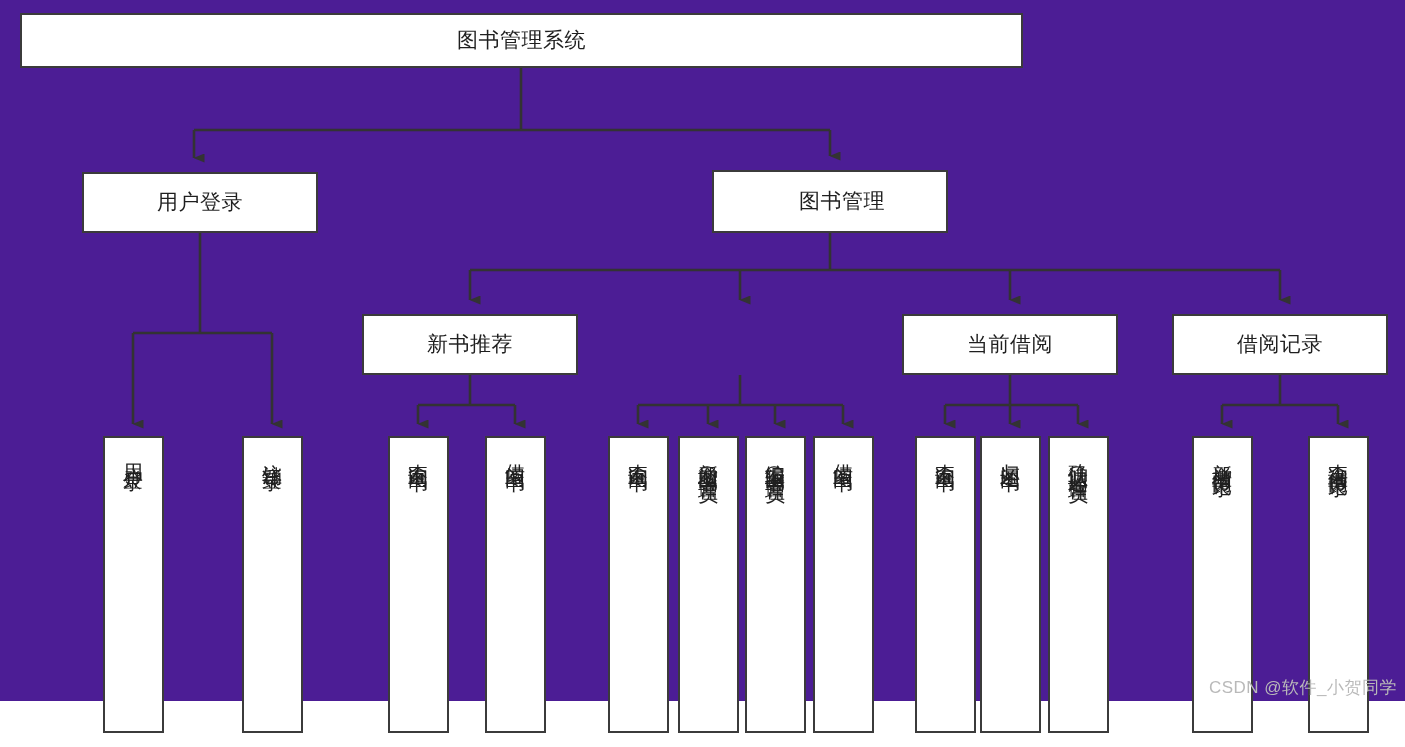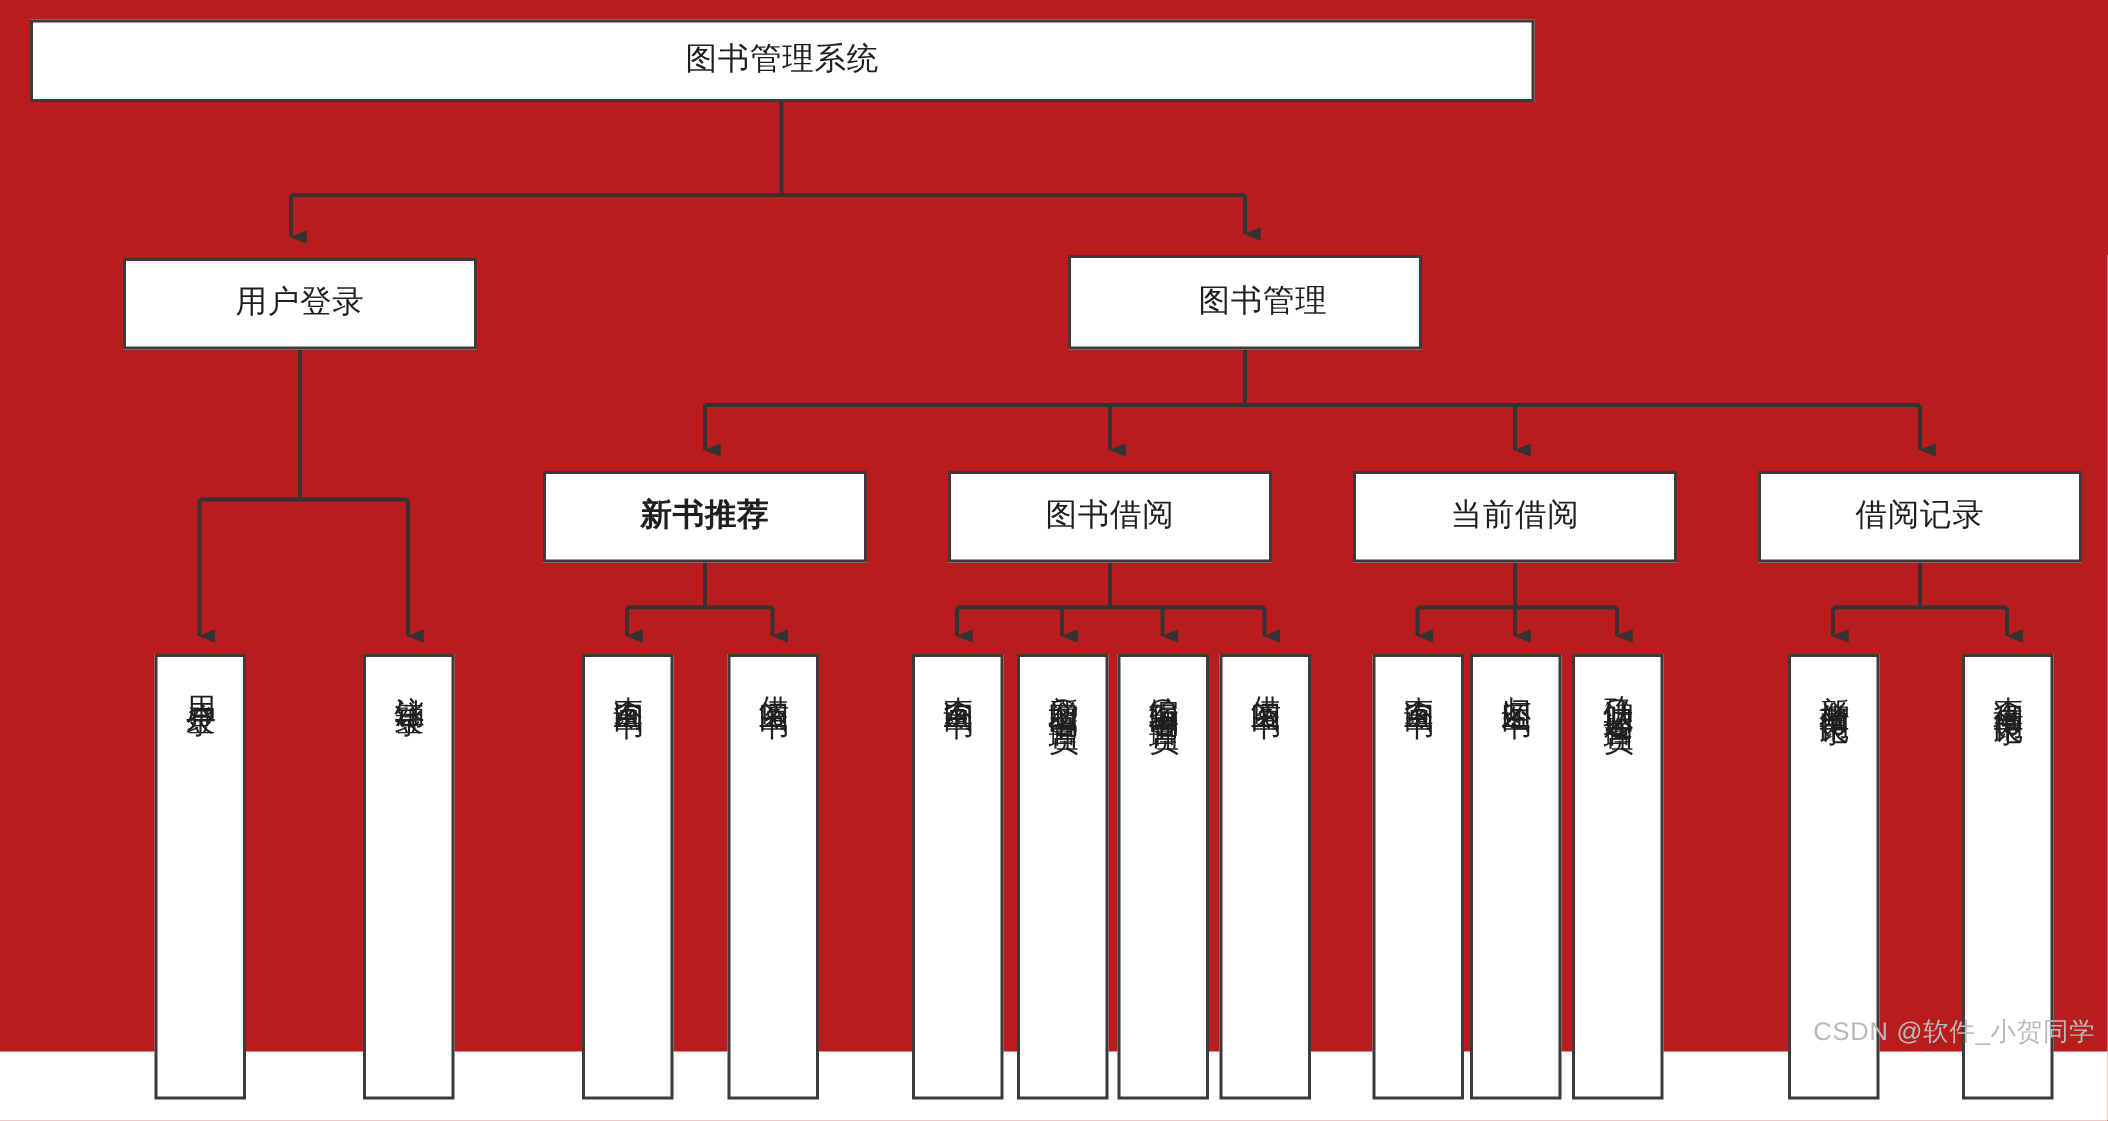--- a/index.html
+++ b/index.html
@@ -10,21 +10,21 @@
   body {
     width: 1405px;
     height: 747px;
     font-family: "Liberation Sans", "DejaVu Sans", sans-serif;
     overflow: hidden;
   }
   #diagram-root {
     position: relative;
     width: 1405px;
     height: 701px;
-    background: #b91c1c;
+    background: #4c1d95;
   }
   svg.diagram-canvas {
     position: absolute;
     left: 0;
     top: 0;
     width: 1405px;
     height: 747px;
   }
   .node-box {
     position: absolute;
@@ -125,25 +125,22 @@
     <span class="node-label">图书管理系统</span>
   </div>
 
   <div class="node-box" style="left:82px; top:172px; width:236px; height:61px;">
     <span class="node-label">用户登录</span>
   </div>
   <div class="node-box" style="left:712px; top:170px; width:236px; height:63px;padding-left:24px;">
     <span class="node-label">图书管理</span>
   </div>
 
-  <div class="node-box" style="left:362px; top:314px; width:216px; height:61px;font-weight:bold;">
+  <div class="node-box" style="left:362px; top:314px; width:216px; height:61px;">
     <span class="node-label">新书推荐</span>
-  </div>
-  <div class="node-box" style="left:632px; top:314px; width:216px; height:61px;">
-    <span class="node-label">图书借阅</span>
   </div>
   <div class="node-box" style="left:902px; top:314px; width:216px; height:61px;">
     <span class="node-label">当前借阅</span>
   </div>
   <div class="node-box" style="left:1172px; top:314px; width:216px; height:61px;">
     <span class="node-label">借阅记录</span>
   </div>
 
   <div class="node-box vertical" style="left:103px; top:436px; width:61px; height:297px;">
     <span class="node-label">用户登录</span>

